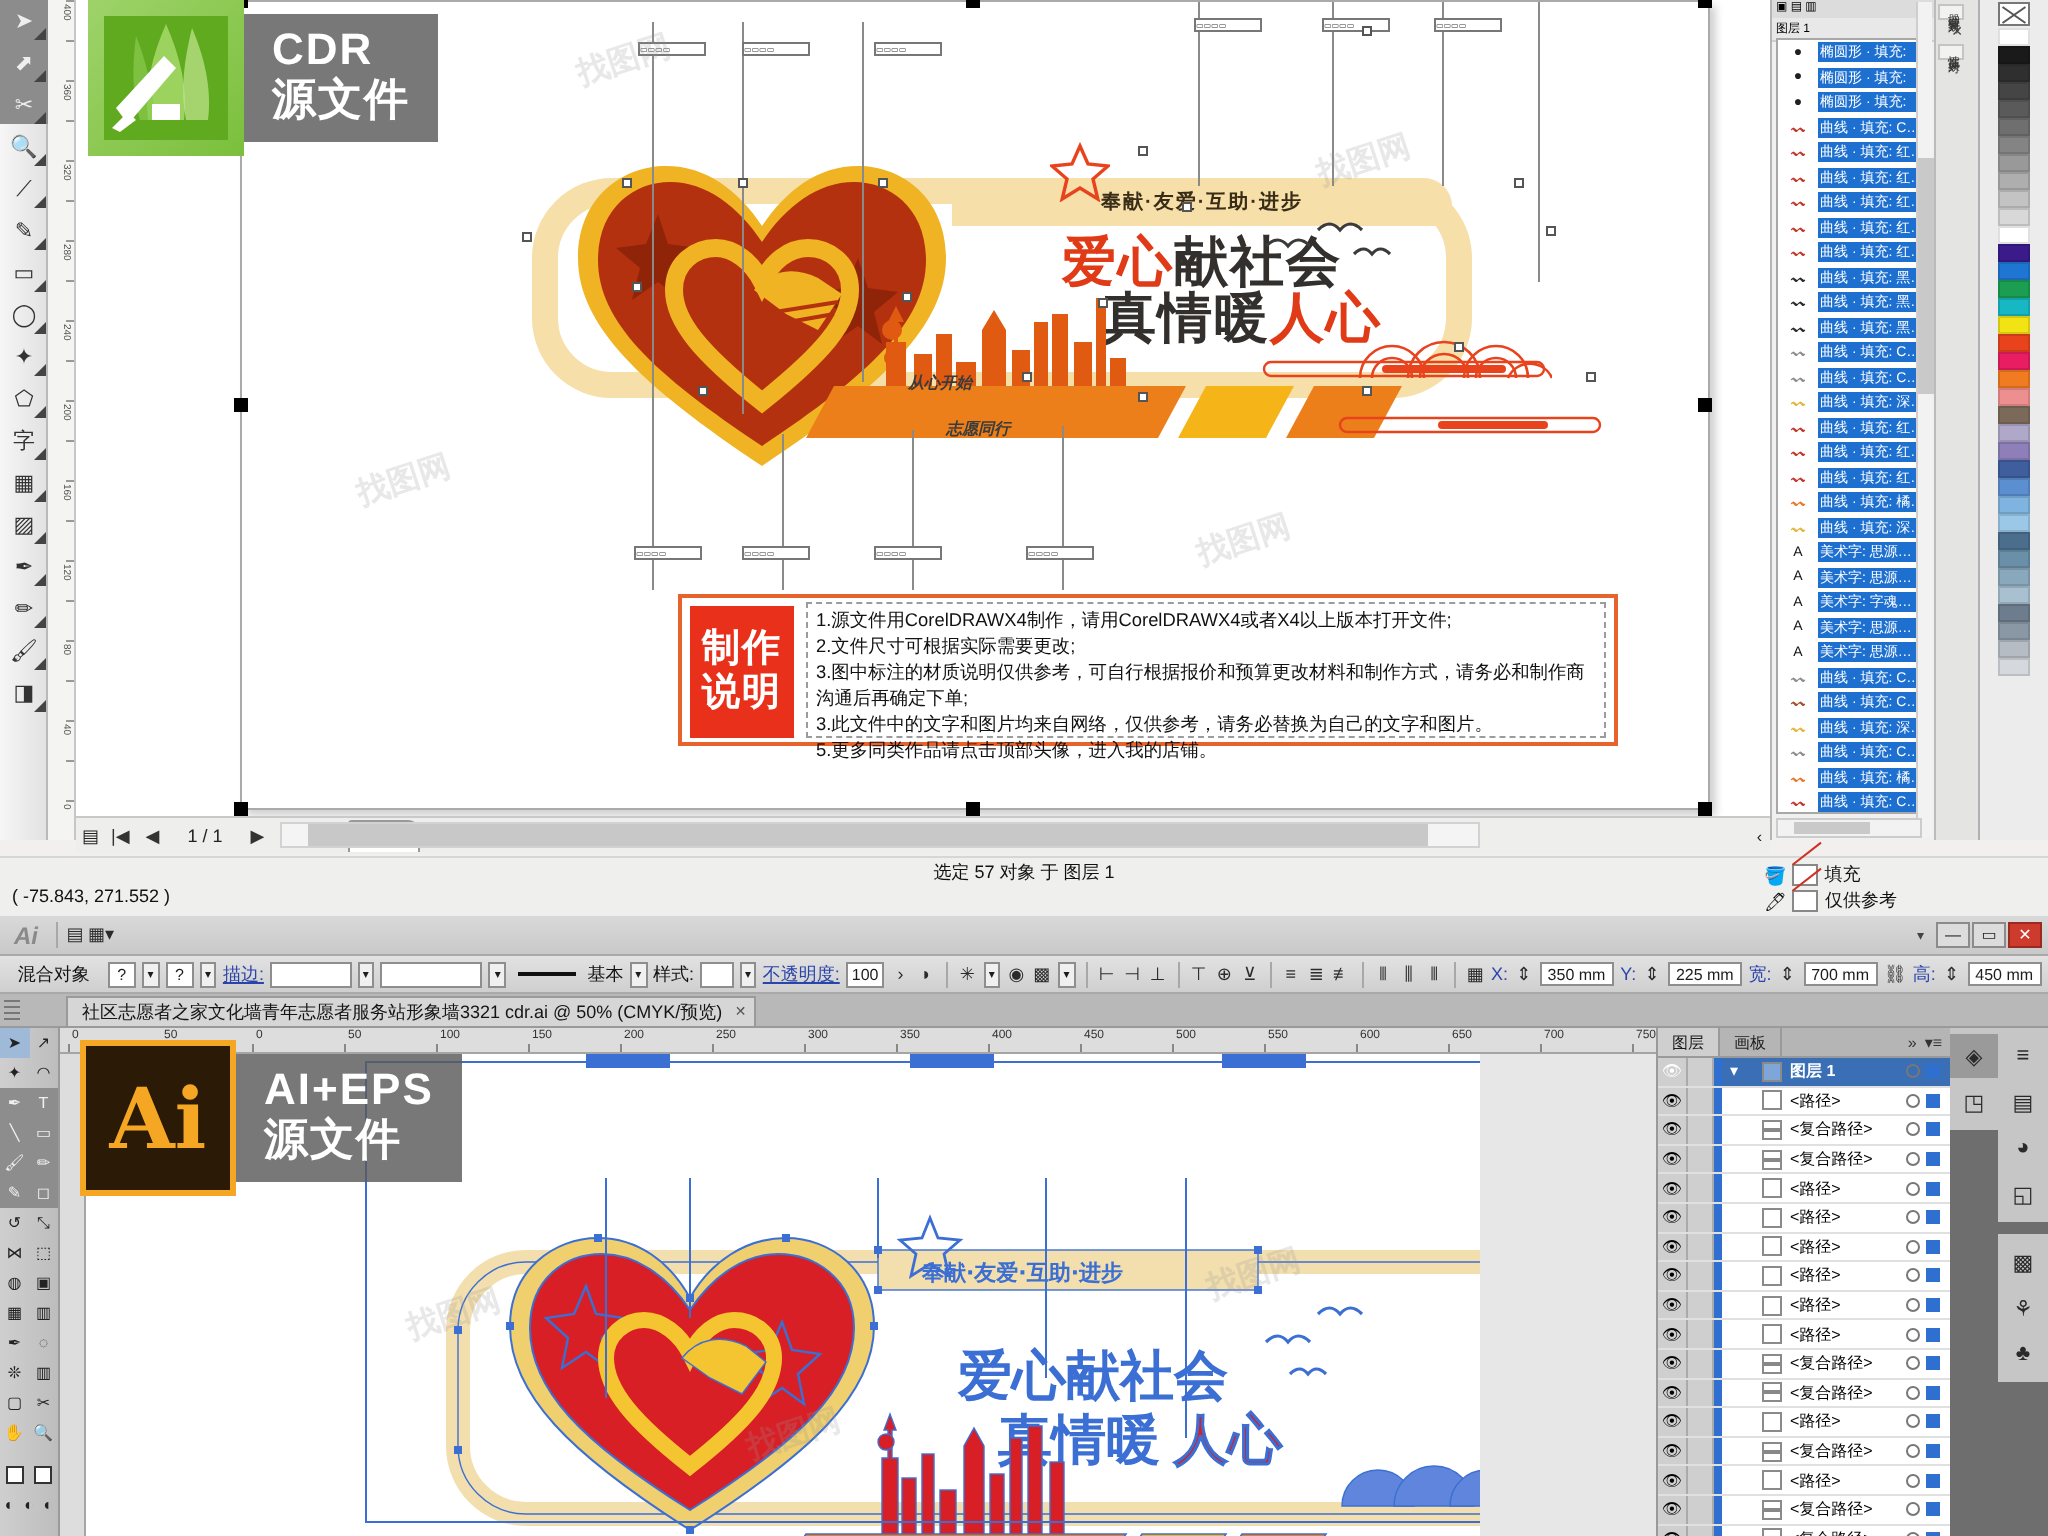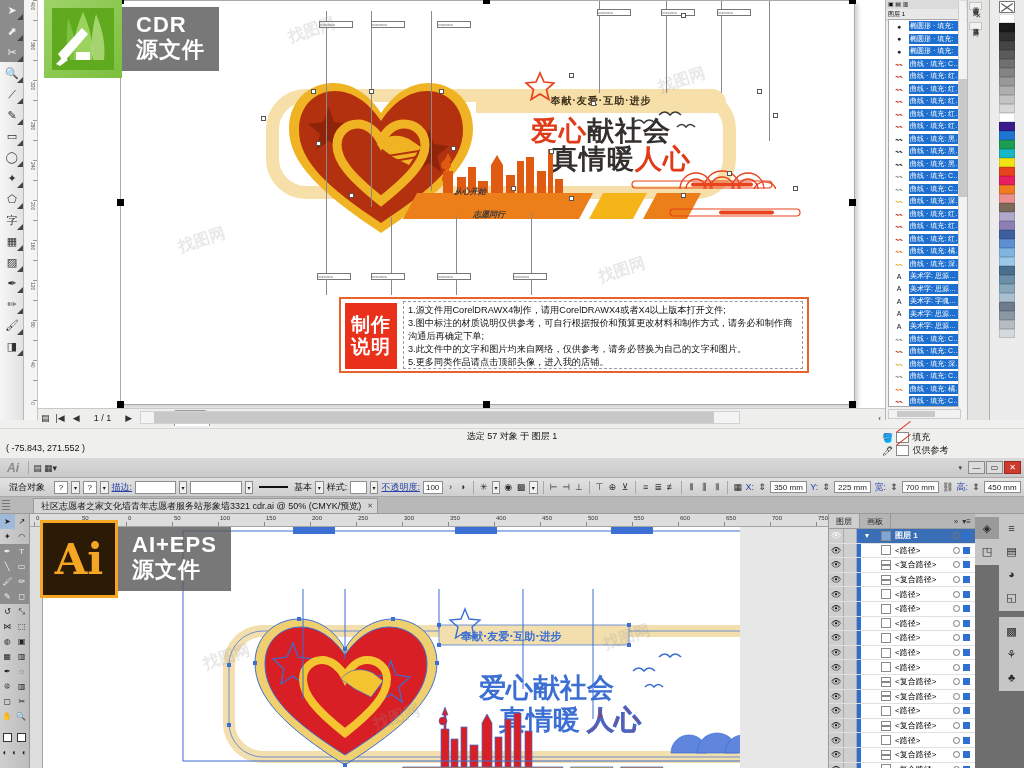--- a/index.html
+++ b/index.html
@@ -177,21 +177,21 @@
   .wbtn {
     width:17px; height:13px; border:1px solid #8b8b8b; background:#dcdcdc;
     font-size:8px; display:flex; align-items:center; justify-content:center; color:#222;
   }
   .wbtn.close { background:#cc3b2c; color:#fff; border-color:#9a2a20; }
 
   #ai-control {
     position:absolute; left:0; top:20px; width:1024px; height:19px;
     background:linear-gradient(to bottom,#e2e2e2,#cfcfcf);
     border-bottom:1px solid #a9a9a9; display:flex; align-items:center;
-    font-size:9px; color:#1d1d1d; gap:3px; padding:0 3px; white-space:nowrap;
+    font-size:9px; color:#1d1d1d; gap:3px; padding:0 3px; white-space:nowrap;justify-content:flex-end;
   }
   .ctl-lbl { color:#111; }
   .ctl-link { color:#2b44aa; text-decoration:underline; }
   .ctl-box {
     border:1px solid #8e8e8e; background:#fff; height:13px; min-width:14px;
     display:inline-flex; align-items:center; padding:0 2px; font-size:8px;
   }
   .ctl-drop { border:1px solid #8e8e8e; background:#f0f0f0; height:13px; width:11px;
     display:inline-flex; align-items:center; justify-content:center; font-size:6px; }
   .ctl-ico { width:13px; height:13px; display:inline-flex; align-items:center; justify-content:center;
@@ -483,20 +483,21 @@
           </div>
       </div>
 
       <div id="instr">
         <div class="badge">
           <span>制作</span>
           <span>说明</span>
         </div>
         <div class="lines" id="instr-lines">
             <div>1.源文件用CorelDRAWX4制作，请用CorelDRAWX4或者X4以上版本打开文件;</div>
+            <div>2.文件尺寸可根据实际需要更改;</div>
             <div>3.图中标注的材质说明仅供参考，可自行根据报价和预算更改材料和制作方式，请务必和制作商沟通后再确定下单;</div>
             <div>3.此文件中的文字和图片均来自网络，仅供参考，请务必替换为自己的文字和图片。</div>
             <div>5.更多同类作品请点击顶部头像，进入我的店铺。</div>
           </div>
       </div>
 
       <div class="selmark" style="left:-4px;top:-4px;"></div>
       <div class="selmark" style="left:362px;top:-4px;"></div>
       <div class="selmark" style="left:728px;top:-4px;"></div>
       <div class="selmark" style="left:-4px;top:198px;"></div>

